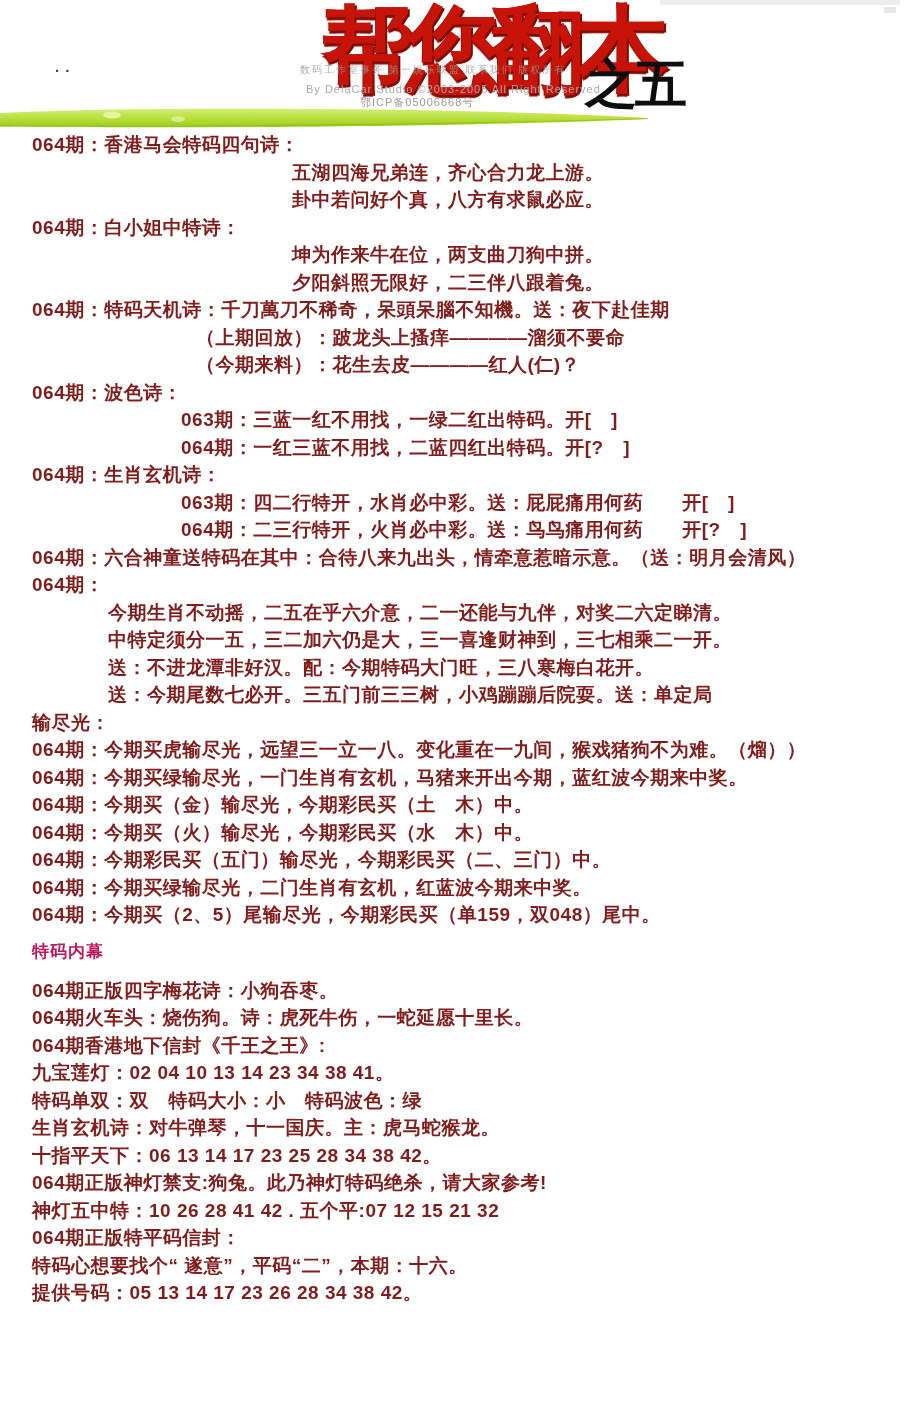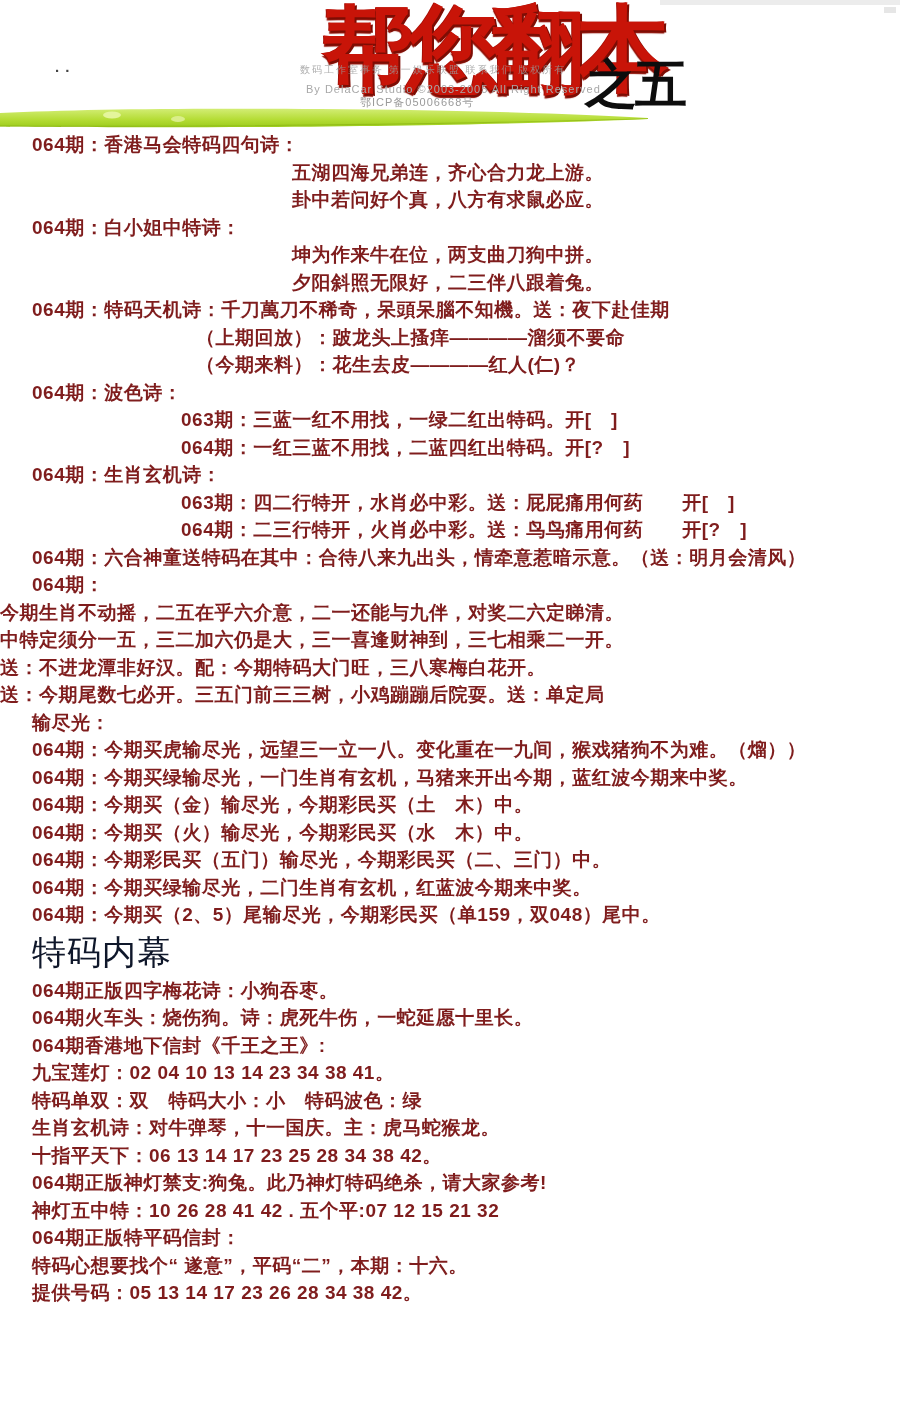--- a/index.html
+++ b/index.html
@@ -30,26 +30,26 @@
   .wm2{position:absolute;left:306px;top:83px;font-size:11px;color:#a8a8a8;letter-spacing:1px;filter:blur(.4px);white-space:nowrap;}
   .wm3{position:absolute;left:360px;top:95px;font-size:11px;color:#9a9a9a;letter-spacing:1px;filter:blur(.3px);white-space:nowrap;}
   .swoosh{position:absolute;left:0;top:106px;width:652px;height:23px;}
   
   .body-text{position:absolute;left:0;top:131px;width:904px;}
   .line{
     font-size:19px;font-weight:bold;color:#7f1d1d;
     line-height:27.5px;height:27.5px;white-space:nowrap;letter-spacing:.5px;
   }
   .ind0{padding-left:32px;}
-  .ind1{}
+  .ind1{padding-left:108px;}
   .ind2{padding-left:181px;}
   .ind3{padding-left:196px;}
   .ind4{padding-left:258px;margin-left:34px;}
   .heading{
-    font-size:34px;font-weight:normal;color:#0f172a;
+    font-size:17px;font-weight:bold;color:#be185d;
     height:48px;line-height:46px;letter-spacing:1px;padding-left:32px;
   }
 </style>
 </head>
 <body>
 
 <div class="header">
   <div class="corner-strip"></div>
   <div class="corner-strip2"></div>
   <div class="corner-marks">..</div>

